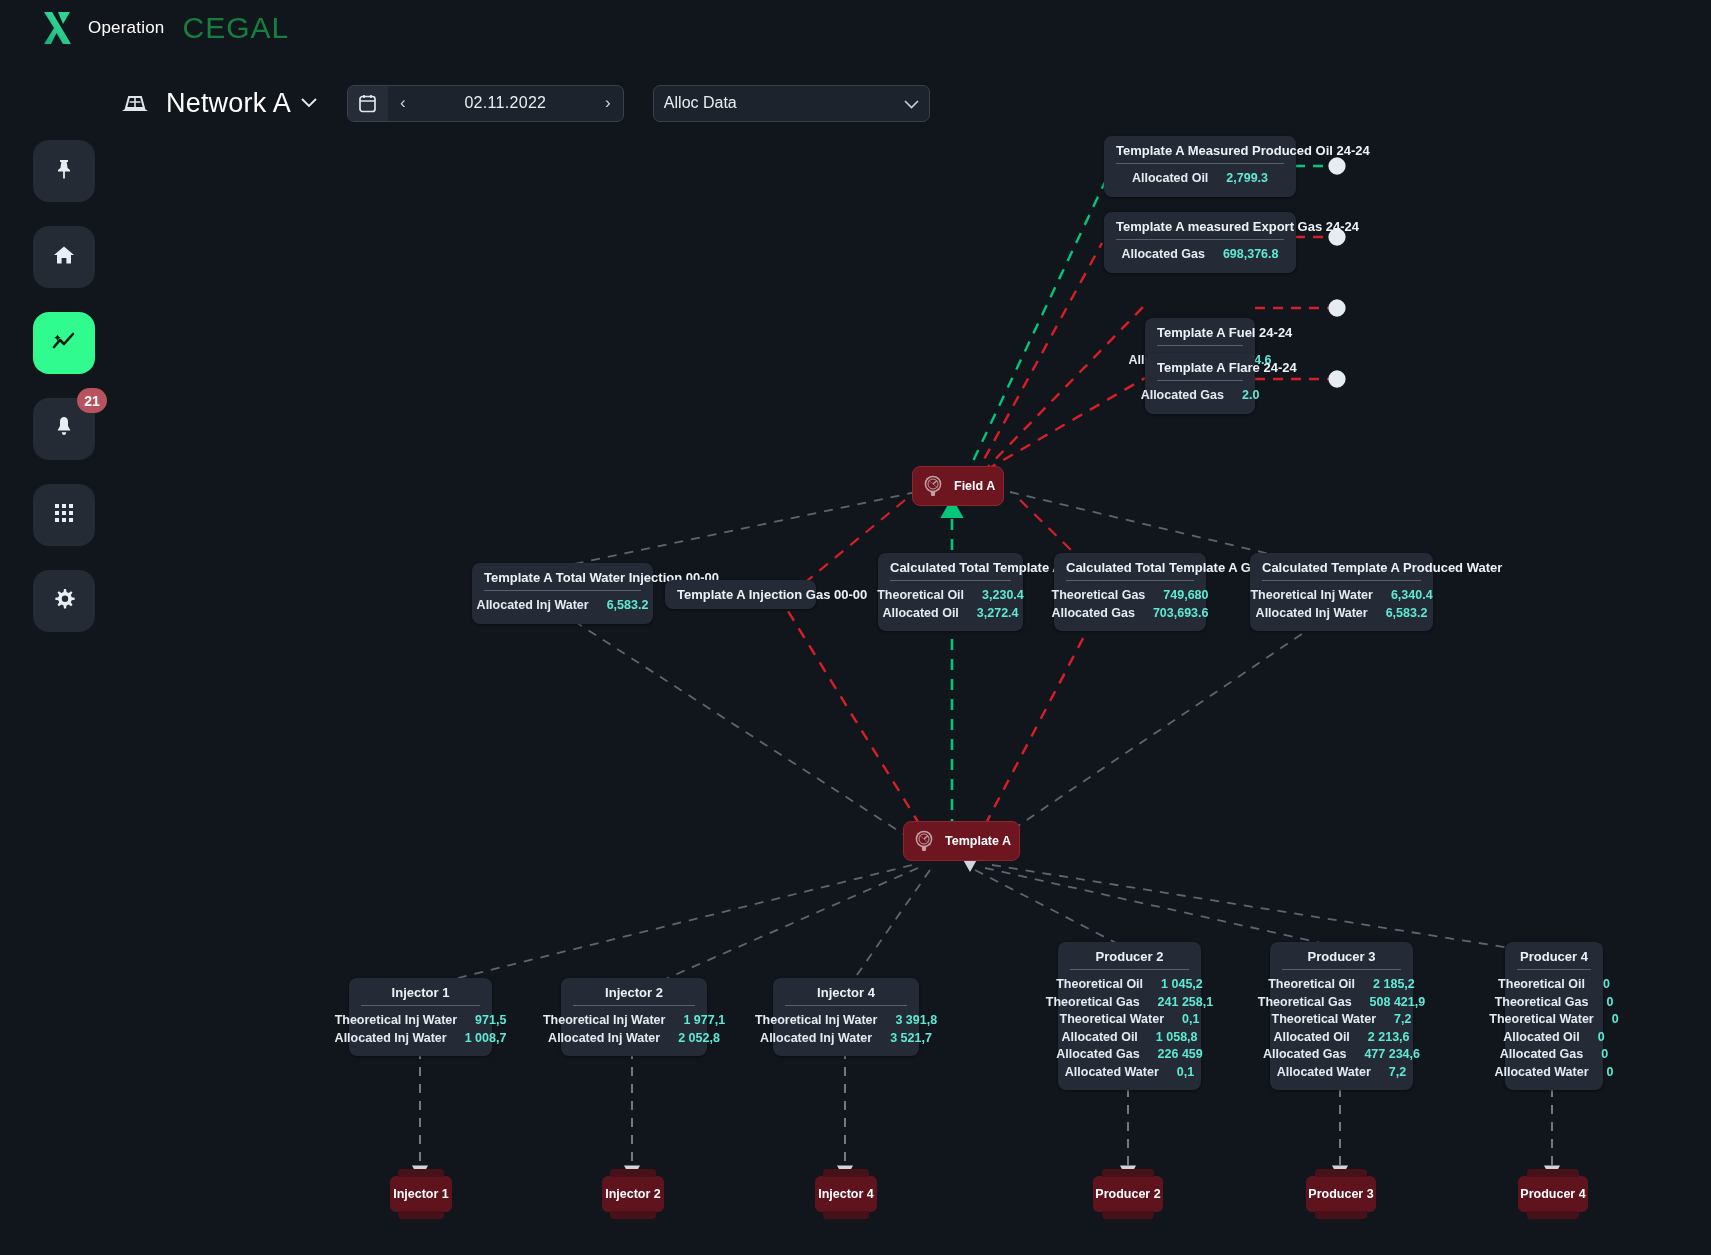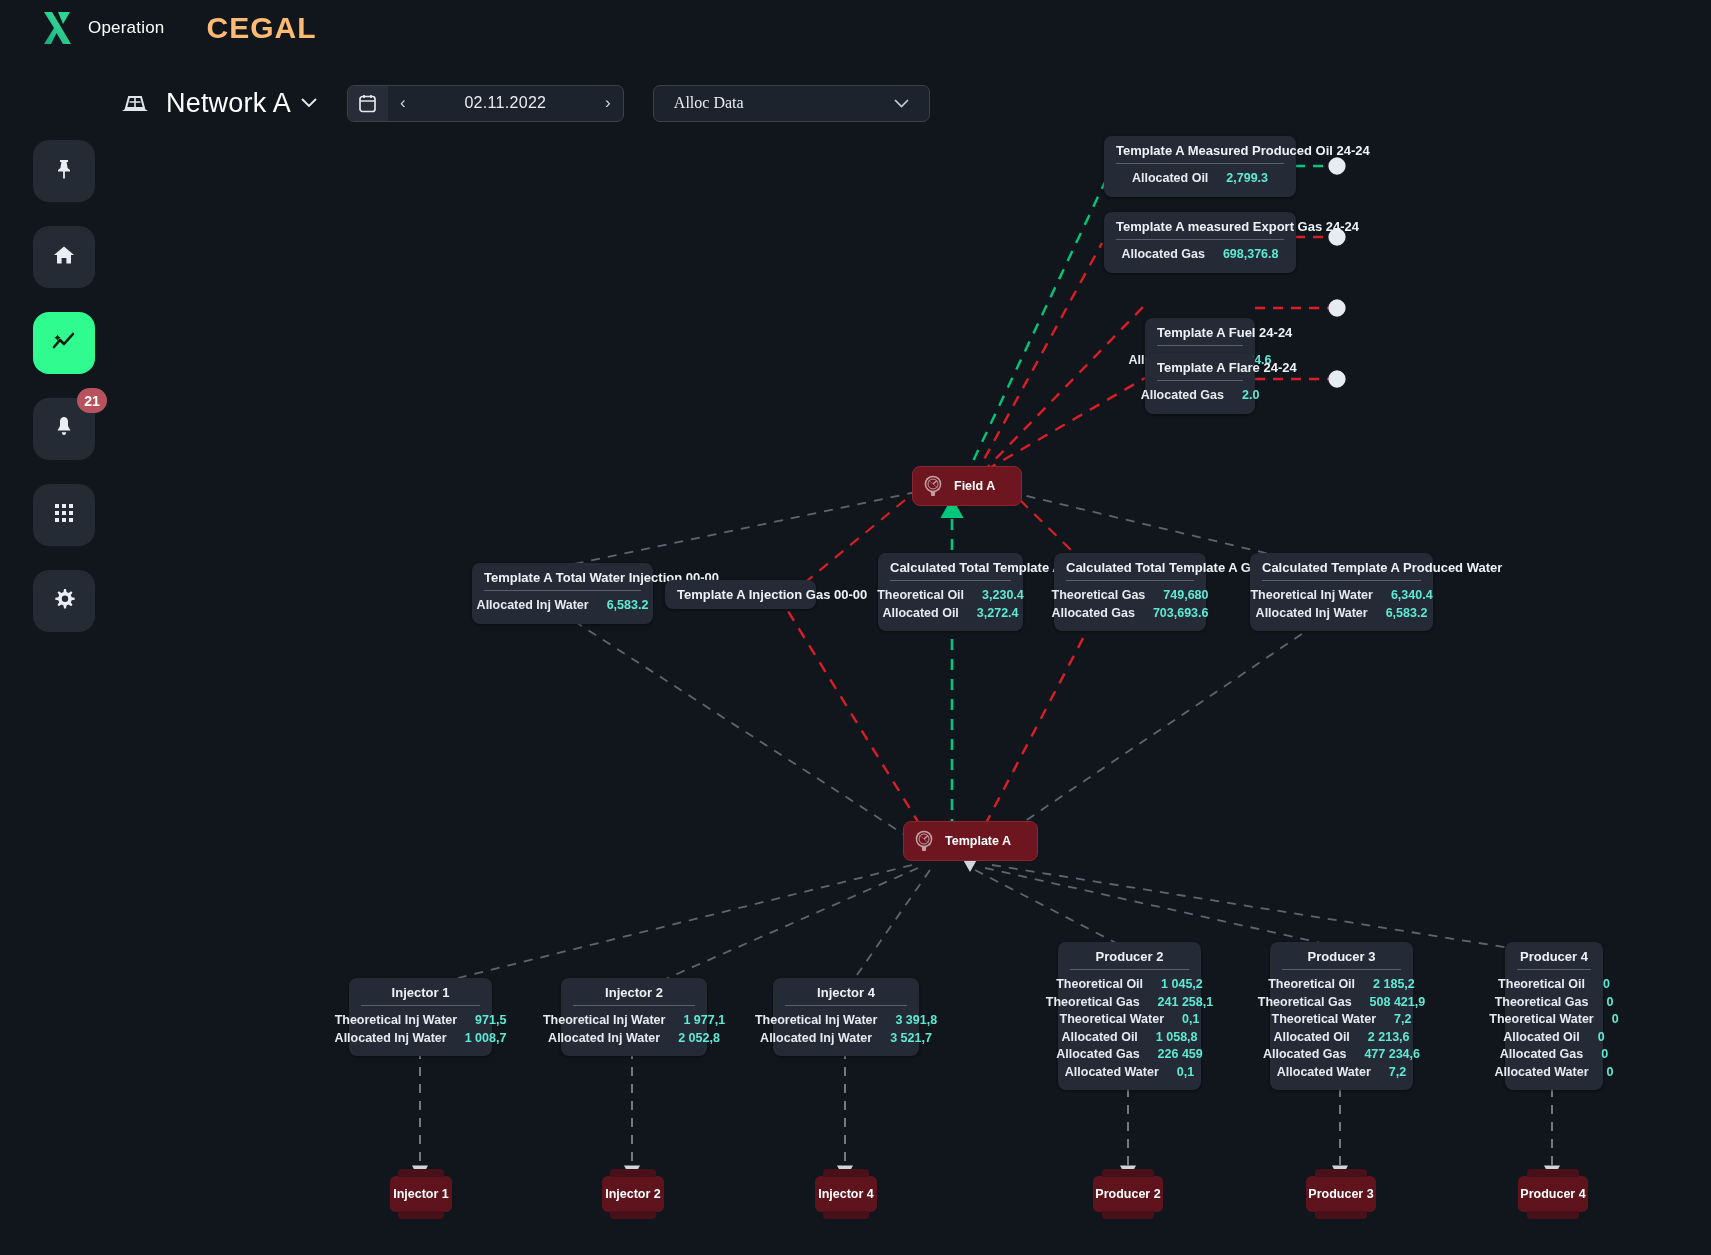--- a/index.html
+++ b/index.html
@@ -31,24 +31,24 @@
     width: 30px; height: 34px;
     display: flex; align-items: center; justify-content: center;
   }
   .brand-op {
     margin-left: 16px;
     color: #ffffff;
     font-size: 17px;
     letter-spacing: 0.2px;
   }
   .brand-cegal {
-    margin-left: 42px;
-    color: #fdba74;
+    margin-left: 18px;
+    color: #15803d;
     font-size: 30px;
-    font-weight: bold;
+    font-weight: normal;
     letter-spacing: 1px;
   }
 
   
   .controlbar {
     position: absolute;
     top: 78px; left: 0;
     width: 1711px; height: 50px;
     display: flex;
     align-items: center;
@@ -102,22 +102,21 @@
     letter-spacing: 0.3px;
   }
   .selectbox {
     margin-left: 29px;
     width: 277px; height: 37px;
     background: #1d232c;
     border: 1px solid #39414d;
     border-radius: 7px;
     display: flex;
     align-items: center;
-    padding: 0 20px;
-    font-family: Liberation Serif, serif;
+    padding: 0 10px;
   }
   .sel-label {
     flex: 1;
     color: #e9eef4;
     font-size: 16px;
   }
   .sel-caret { color: #c6cdd6; font-size: 15px; }
 
   
   .sidebar {
@@ -197,21 +196,21 @@
   
   .node-pill {
     position: absolute;
     background: #6d1620;
     border: 1px solid #8d2430;
     border-radius: 8px;
     height: 40px;
     display: flex;
     align-items: center;
     gap: 9px;
-    padding: 0 26px 0 8px;
+    padding: 0 8px 0 8px;
     color: #ffffff;
     font-size: 12.5px;
     font-weight: bold;
     cursor: pointer;
   }
   .node-pill .glyph {
     width: 24px; height: 24px;
     display: flex; align-items: center; justify-content: center;
     opacity: .72;
   }

